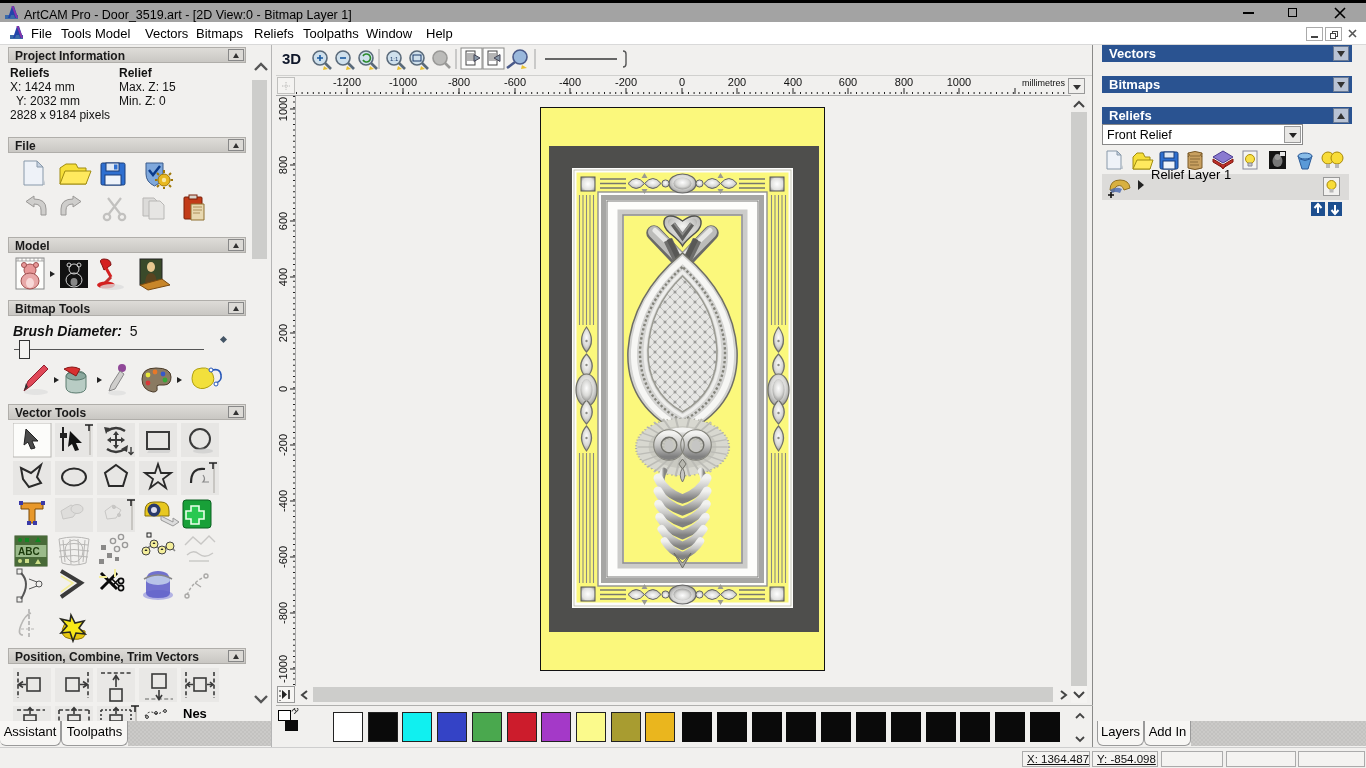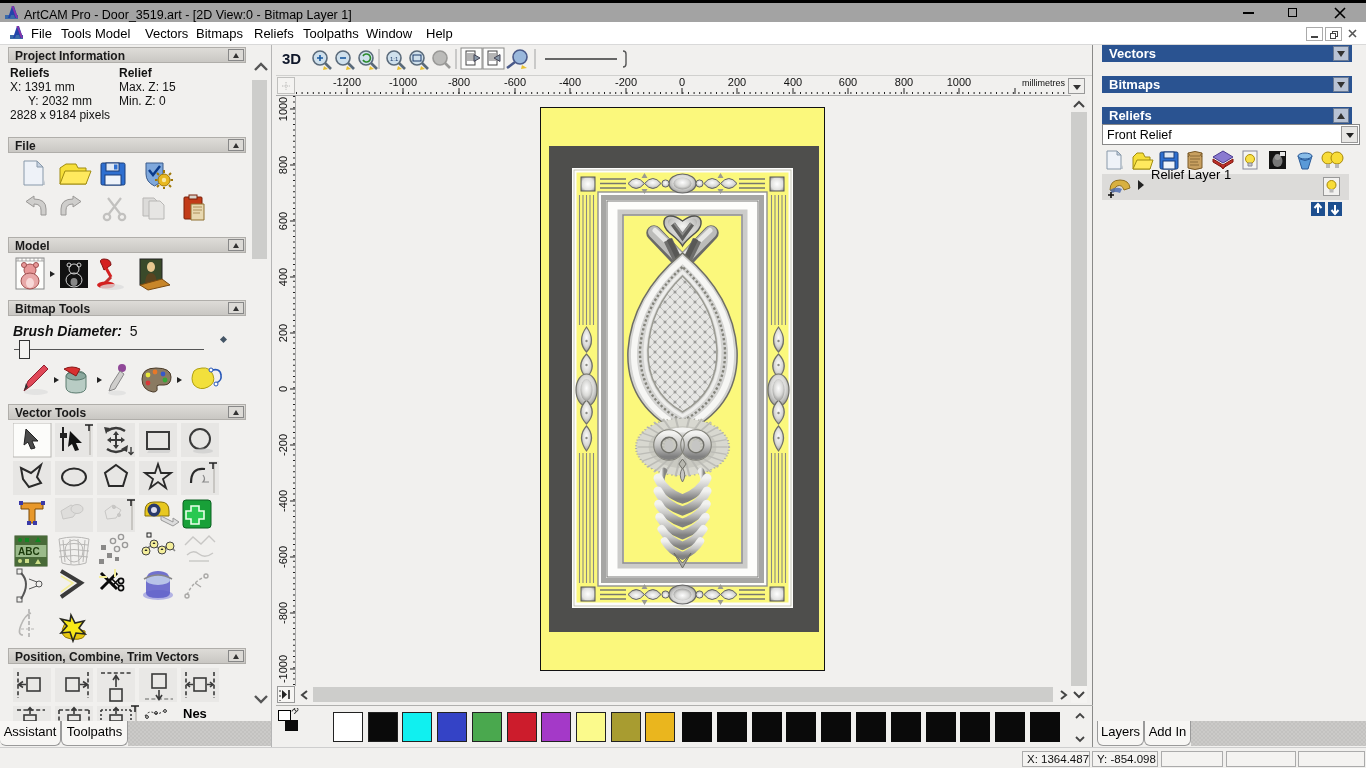--- a/index.html
+++ b/index.html
@@ -32,21 +32,21 @@
   #rightpanel { left:1096px; top:45px; width:270px; height:702px; background:#f1f0ee; }
   .bluehdr { position:absolute; left:6px; width:250px; height:17px; background:#2a5391;
     color:#fff; font-weight:bold; font-size:13px; padding:0 0 0 7px; line-height:17px; }
   .bluebtn { position:absolute; right:3px; top:1px; width:16px; height:15px;
     background:#b9c3d4; border:1px solid #6a7a94; }
   
   #statusbar { left:0; top:747px; width:1366px; height:21px; background:#f1f0ee;
     border-top:1px solid #cecece; }
   .statbox { position:absolute; top:3px; height:16px; border:1px solid #ababab;
     background:#f4f3f1; font-size:11.5px; color:#111; padding:1px 0 0 4px;
-    white-space:nowrap; overflow:hidden; }
+    white-space:nowrap; overflow:hidden;text-decoration:underline; }
   
   .tab { position:absolute; background:#f7f6f4; border:1px solid #9a9a9a;
     border-top:none; font-size:13px; color:#000; text-align:center;
     border-radius:0 0 6px 6px; padding-top:3px; height:25px; }
   .texture { position:absolute; top:721px; height:25px;
     background:repeating-conic-gradient(#cbcac8 0% 25%, #c3c2c0 0% 50%) 0 0/4px 4px; }
 </style>
 </head>
 <body>
 <div id="page">
@@ -91,23 +91,23 @@
         <path d="M5 3 L12 10 M12 3 L5 10" stroke="#555" stroke-width="1.6"></path>
       </svg>
   </div>
   <div class="abs" style="left:0;top:44px;width:1366px;height:1px;background:#d9d9d9"></div>
 
   <div class="abs" id="leftpanel">
 
     <div class="sechdr" style="top:2px">Project Information<div class="colbtn" style="left:219px"></div></div>
     <div class="ptxt" style="left:10px;top:21px;font-weight:bold">Reliefs</div>
     <div class="ptxt" style="left:119px;top:21px;font-weight:bold">Relief</div>
-    <div class="ptxt" style="left:10px;top:35px">X: 1391 mm</div>
+    <div class="ptxt" style="left:10px;top:35px">X: 1424 mm</div>
     <div class="ptxt" style="left:119px;top:35px">Max. Z: 15</div>
-    <div class="ptxt" style="left:28px;top:49px">Y: 2032 mm</div>
+    <div class="ptxt" style="left:16px;top:49px">Y: 2032 mm</div>
     <div class="ptxt" style="left:119px;top:49px">Min. Z: 0</div>
     <div class="ptxt" style="left:10px;top:63px">2828 x 9184 pixels</div>
 
     <div class="sechdr" style="top:92px">File<div class="colbtn" style="left:219px"></div></div>
     <svg class="abs" style="left:18px;top:113px" width="210" height="70" viewBox="0 0 210 70">
 
       <path d="M6 3 L19 3 L25 9 L25 27 L6 27 Z" fill="#eef2f8" stroke="#8899aa"></path>
       <path d="M19 3 L19 9 L25 9 Z" fill="#c6d2e2" stroke="#8899aa"></path>
       <path d="M8 27 L27 27 L27 22 L25 27 Z" fill="#aab4c0" opacity="0.6"></path>
 
@@ -822,21 +822,21 @@
   <div class="abs" id="rightpanel">
     <div class="bluehdr" style="top:0px">Vectors<div class="bluebtn"><svg width="14" height="13">
             <path d="M3 4 l4 6 l4 -6 Z" fill="#333"></path>
           </svg></div></div>
     <div class="bluehdr" style="top:31px">Bitmaps<div class="bluebtn"><svg width="14" height="13">
             <path d="M3 4 l4 6 l4 -6 Z" fill="#333"></path>
           </svg></div></div>
     <div class="bluehdr" style="top:62px">Reliefs<div class="bluebtn"><svg width="14" height="13">
             <path d="M3 10 l4 -6 l4 6 Z" fill="#333"></path>
           </svg></div></div>
-    <div class="abs" style="left:6px;top:79px;width:258px;height:21px;background:#fff;border:1px solid #888;font-size:12.5px;color:#000;padding:3px 0 0 4px">Front Relief
+    <div class="abs" style="left:6px;top:79px;width:201px;height:21px;background:#fff;border:1px solid #888;font-size:12.5px;color:#000;padding:3px 0 0 4px">Front Relief
       <div class="abs" style="right:1px;top:1px;width:17px;height:17px;background:#e8e7e5;border:1px solid #999">
           <div class="abs" style="left:4px;top:6px;border-left:4px solid transparent;border-right:4px solid transparent;border-top:5px solid #222"></div>
         </div>
     </div>
 
     <svg class="abs" style="left:8px;top:104px" width="246" height="24" viewBox="0 0 246 24">
       <g id="rp-new">
           <path d="M3 2 L13 2 L17 6 L17 20 L3 20 Z" fill="#eef2f8" stroke="#8899aa"></path>
           <path d="M13 2 L13 6 L17 6 Z" fill="#c6d2e2" stroke="#8899aa"></path>
           <path d="M5 20 L19 20 L19 16 L17 20 Z" fill="#aab4c0" opacity="0.6"></path>

